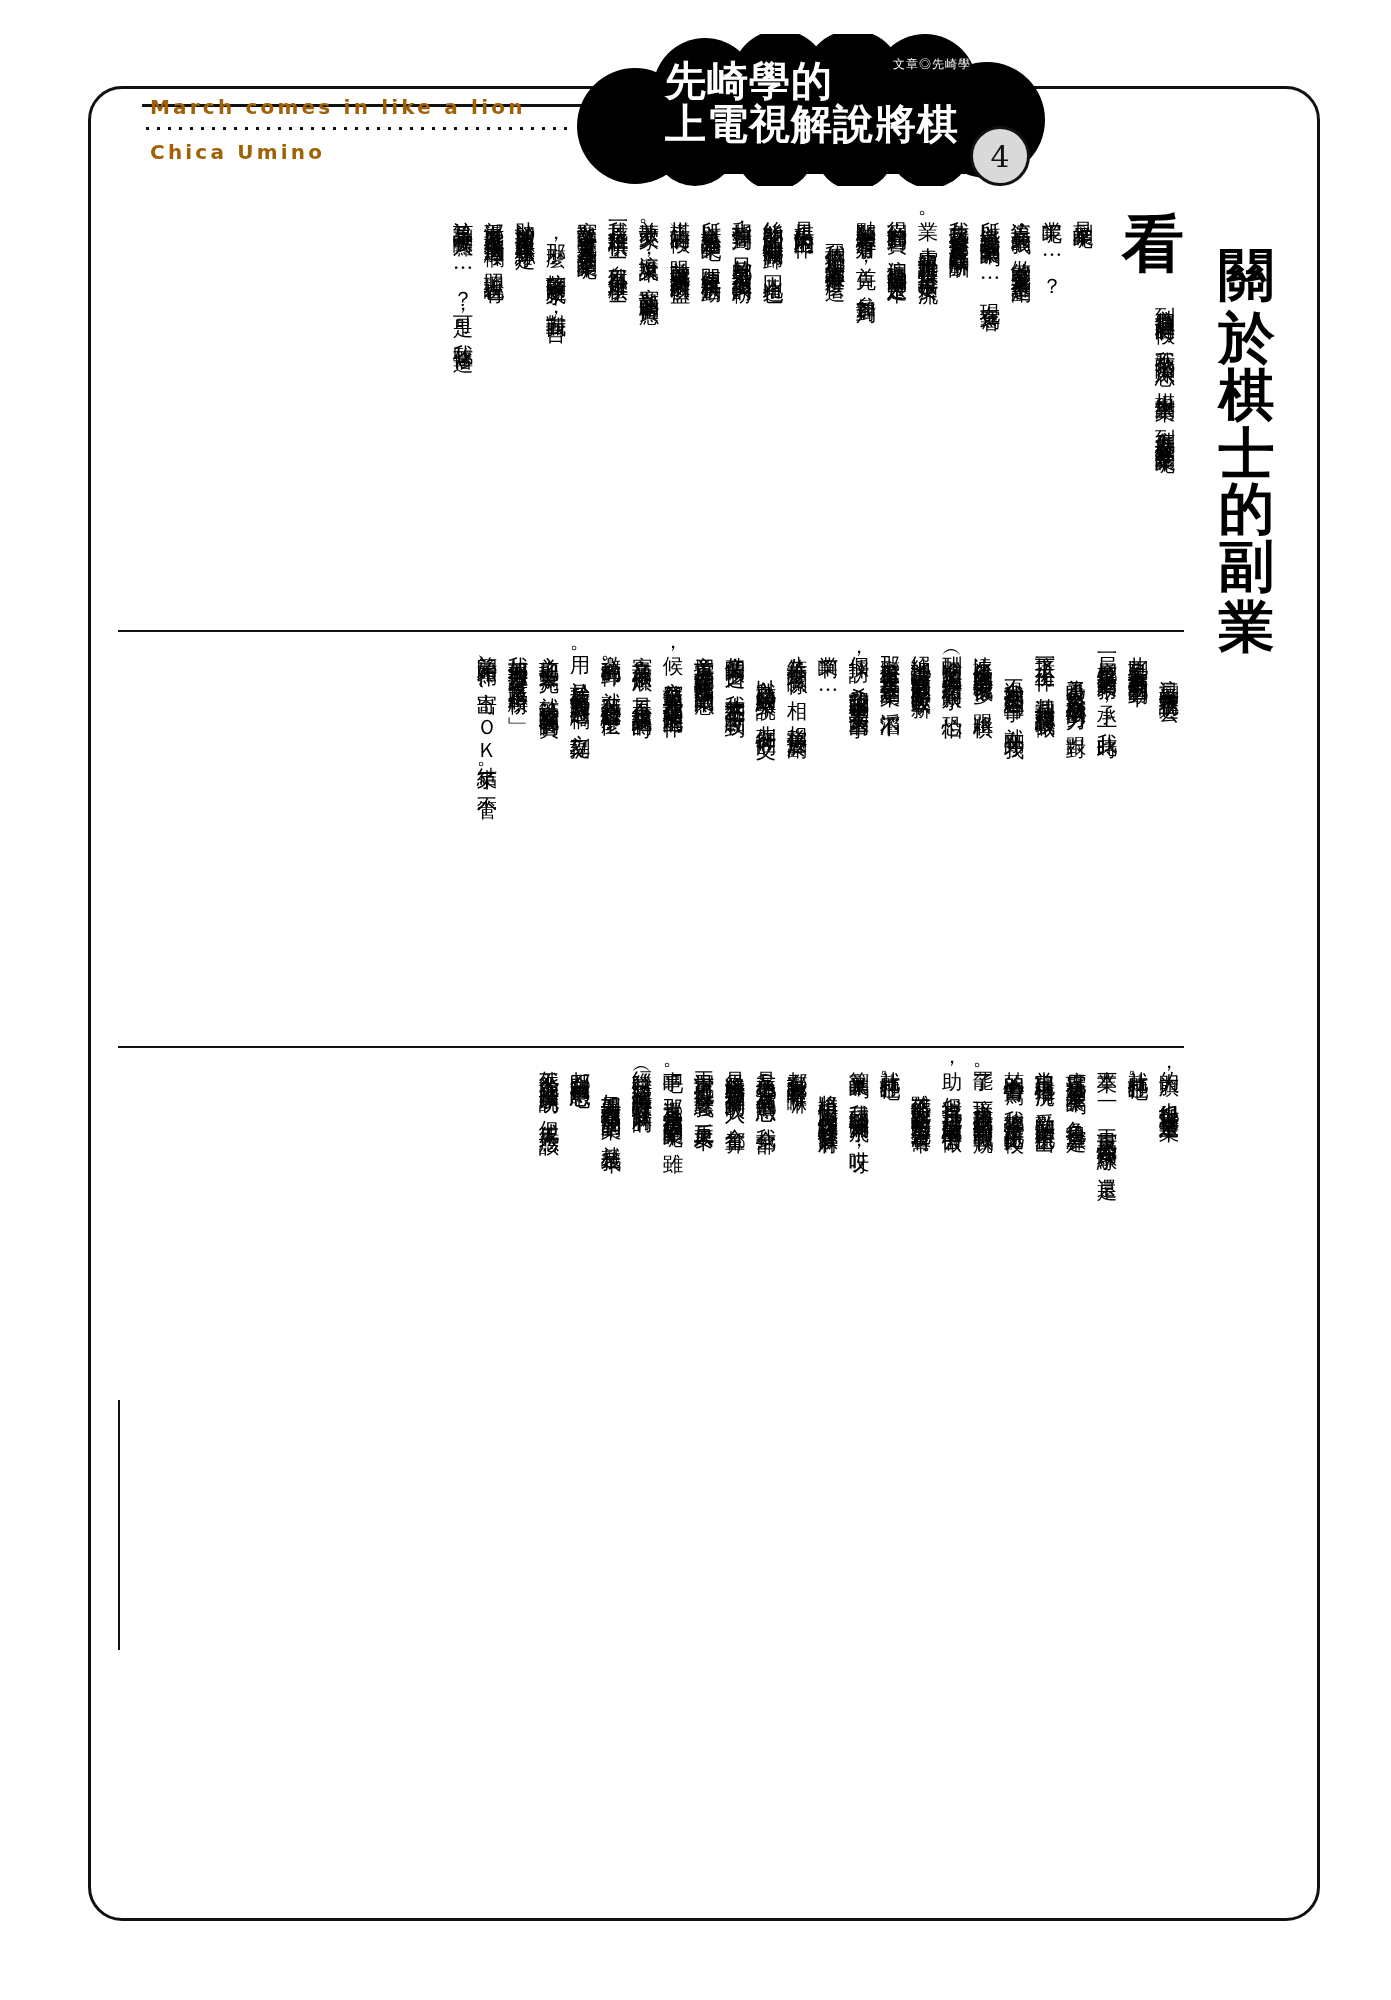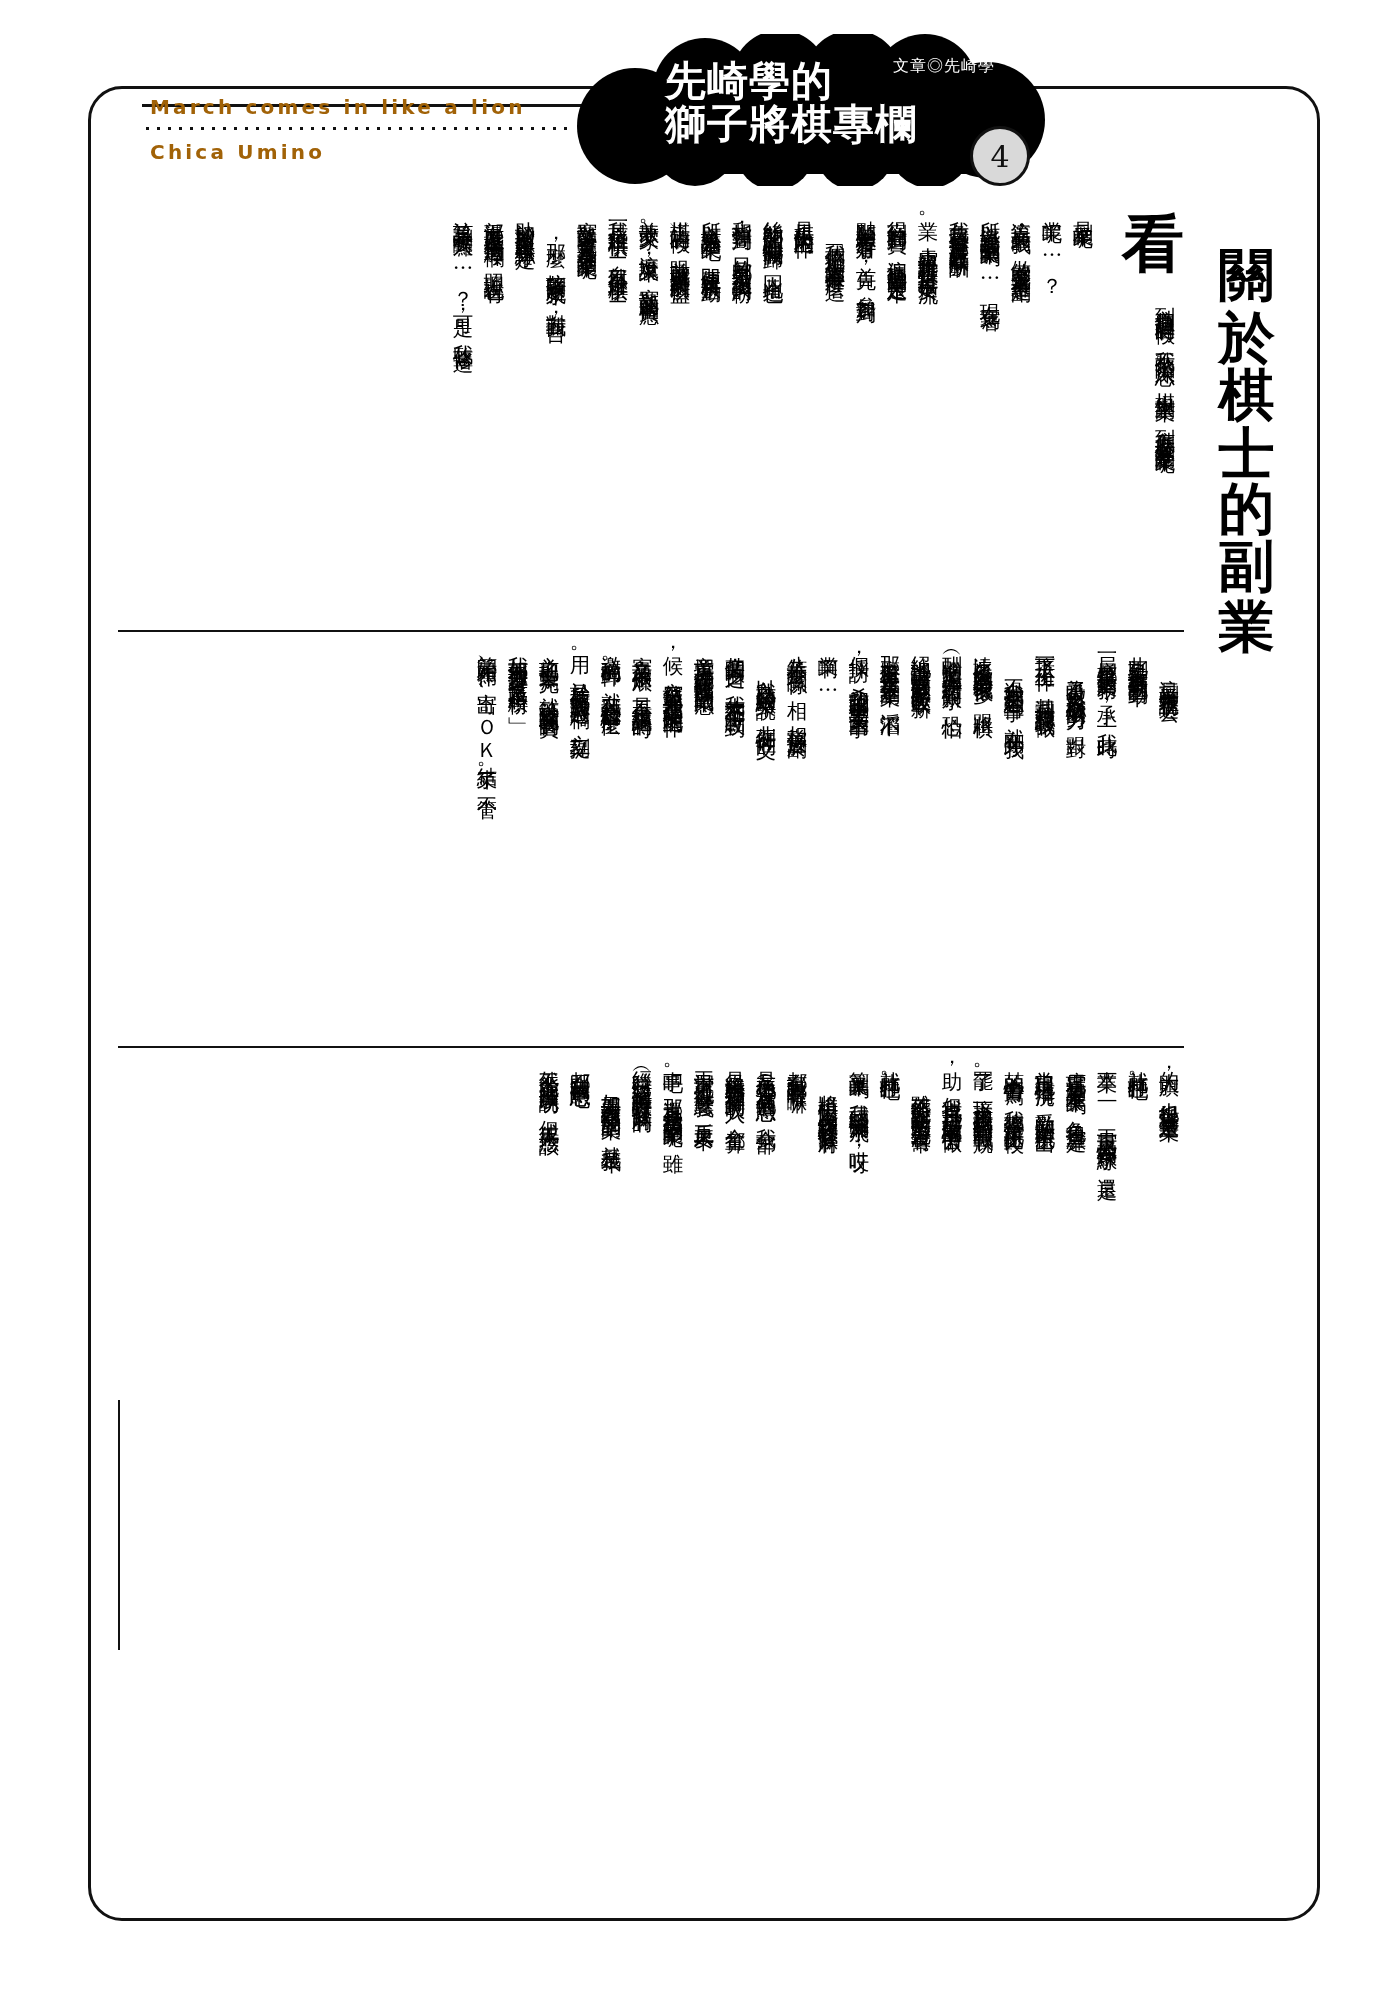--- a/index.html
+++ b/index.html
@@ -54,21 +54,21 @@
     font-family:"DejaVu Serif","Liberation Serif",serif;
     font-weight:700;
     line-height:1.06;
     font-size:41px;
     letter-spacing:1px;
     text-align:left;
     margin-left:12px;
   }
   .banner-credit{
     position:absolute;left:318px;top:22px;
-    color:#fff;font-size:16px;letter-spacing:1px;z-index:10;
+    color:#fff;font-size:12px;letter-spacing:1px;z-index:10;
     font-family:Liberation Sans, sans-serif;
     white-space:nowrap;
   }
   .issue-badge{
     position:absolute;left:395px;top:92px;width:54px;height:54px;
     border-radius:50%;
     background:#d9d9d9;border:3px solid #111;
     z-index:11;
     display:flex;align-items:center;justify-content:center;
     font-size:30px;font-weight:400;color:#111;
@@ -162,21 +162,21 @@
       <circle cx="412" cy="86" r="58"></circle>
       <circle cx="120" cy="110" r="42"></circle>
       <circle cx="200" cy="116" r="40"></circle>
       <circle cx="280" cy="116" r="40"></circle>
       <circle cx="355" cy="112" r="42"></circle>
       <rect x="55" y="44" width="360" height="96"></rect>
     </g>
   </svg>
   <div class="banner-text">
     <div>先崎學的</div>
-    <div>獅子將棋專欄</div>
+    <div>上電視解說將棋</div>
   </div>
   <div class="banner-credit">文章◎先崎學</div>
   <div class="issue-badge">4</div>
 </div>
 
 <div class="article-title">關於棋士的副業</div>
 
 <div class="divider divider-1"></div>
 <div class="divider divider-2"></div>
 <div class="tail-rule"></div>

